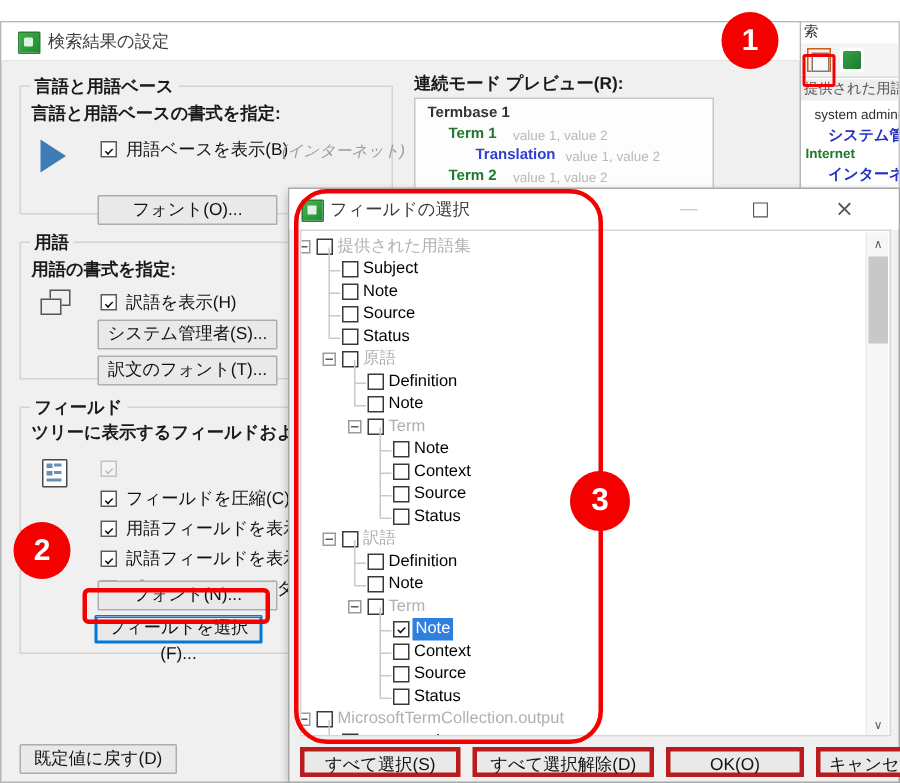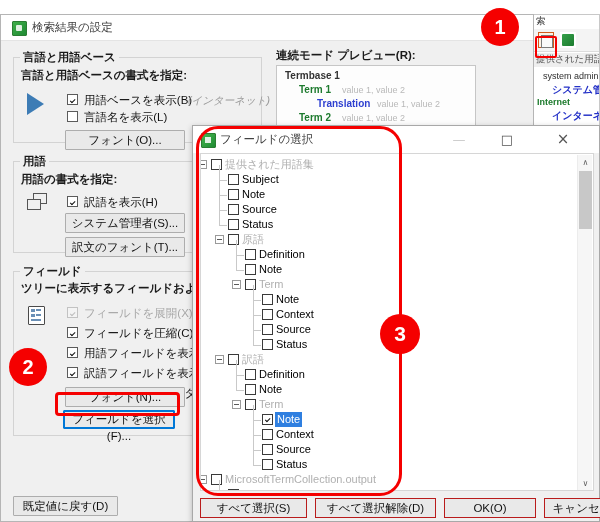--- a/index.html
+++ b/index.html
@@ -207,21 +207,21 @@
   }
   #fd-scroll .arrow{
     position:absolute;left:0;width:15px;height:15px;text-align:center;font-size:8px;
     line-height:15px;color:#606060;font-family:"DejaVu Sans",sans-serif;
   }
   #fd-scroll .arrow.up{top:0;}
   #fd-scroll .arrow.down{bottom:0;}
   #fd-thumb{position:absolute;left:1px;top:16px;width:13px;height:58px;background:#c8c8c8;}
 
   .fd-btn{
-    position:absolute;top:372px;height:20px;background:#e9e9e9;border:1px solid #b91c1c;
+    position:absolute;top:372px;height:20px;background:#e9e9e9;border:3px solid #b91c1c;
     font-size:11.5px;text-align:center;line-height:19px;box-sizing:border-box;color:#111;
   }
 
   
   .marker{
     position:absolute;border-radius:50%;background:#f50000;color:#fff;
     font-weight:bold;text-align:center;font-family:"Liberation Sans",sans-serif;
   }
   #marker1{left:481px;top:8px;width:38px;height:38px;font-size:20px;line-height:38px;}
   #marker2{left:9px;top:348px;width:38px;height:38px;font-size:20px;line-height:38px;}
@@ -254,24 +254,20 @@
   <div class="group" style="left:12px;top:42px;width:249px;height:86px;">
     <span class="group-title">言語と用語ベース</span>
   </div>
   <span class="grp-sub" style="left:20px;top:53px;">言語と用語ベースの書式を指定:</span>
   <span id="play-icon" style="left:26px;top:78px;"></span>
   <span class="cb checked" style="left:66px;top:78px;">
     <span class="box"></span>
     <span>用語ベースを表示(B)</span>
   </span>
   <span class="note-italic" style="left:187px;top:79px;">(インターネット)</span>
-  <span class="cb" style="left:66px;top:95px;">
-    <span class="box"></span>
-    <span>言語名を表示(L)</span>
-  </span>
   <a class="btn" style="left:64px;top:115px;width:120px;height:20px;line-height:19px;">フォント(O)...</a>
 
   <div class="group" style="left:12px;top:146px;width:249px;height:92px;">
     <span class="group-title">用語</span>
   </div>
   <span class="grp-sub" style="left:20px;top:157px;">用語の書式を指定:</span>
   <span id="shapes-icon" style="left:26px;top:178px;">
     <span class="sq" style="left:6px;top:0;width:12px;height:9px;"></span>
     <span class="sq" style="left:0;top:6px;width:12px;height:9px;"></span>
   </span>
@@ -288,21 +284,20 @@
   <span class="grp-sub" style="left:20px;top:266px;">ツリーに表示するフィールドおよび</span>
   <span id="tree-icon" style="left:27px;top:291px;">
     <i style="left:2px;top:2px;width:4px;height:3px;"></i>
     <i style="left:7px;top:2px;width:5px;height:2px;"></i>
     <i style="left:2px;top:7px;width:4px;height:3px;"></i>
     <i style="left:7px;top:7px;width:5px;height:2px;"></i>
     <i style="left:2px;top:12px;width:10px;height:2px;"></i>
   </span>
   <span class="cb checked disabled" style="left:66px;top:291px;">
     <span class="box"></span>
-    <span>フィールドを展開(X)</span>
   </span>
   <span class="cb checked" style="left:66px;top:311px;">
     <span class="box"></span>
     <span>フィールドを圧縮(C)</span>
   </span>
   <span class="cb checked" style="left:66px;top:331px;">
     <span class="box"></span>
     <span>用語フィールドを表示(E)</span>
   </span>
   <span class="cb checked" style="left:66px;top:351px;">

